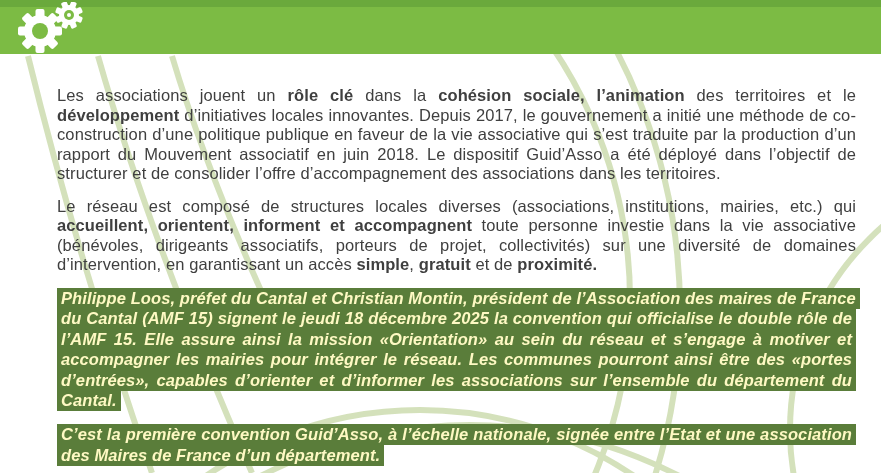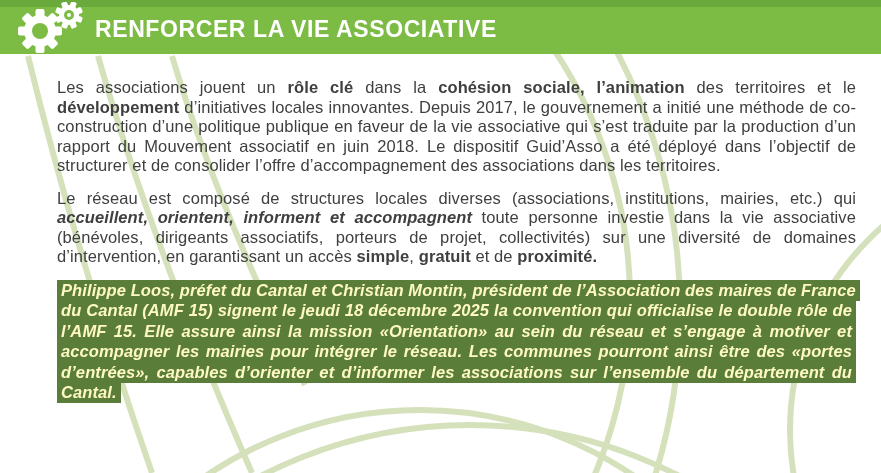--- a/index.html
+++ b/index.html
@@ -45,28 +45,28 @@
   
   .content{
     position:absolute;left:57px;right:25px;top:54px;bottom:0;
     z-index:1;
     padding-top:20px;
   }
   .content p{
     font-size:16.5px;
     line-height:19.5px;
     text-align:justify;
-    margin:4px 0 13px 0;
+    margin:12px 0 13px 0;
     letter-spacing:0.1px;
   }
   .content p.para-highlight{
     line-height:20.6px;
   }
   .b{font-weight:bold;}
-  .i{font-style:italic;}
+  .i{}
   .para-highlight span{
     background:var(--hl);
     color:#fef9c3;
     font-weight:bold;
     font-style:italic;
     padding:1px 4px 2px 4px;
     -webkit-box-decoration-break:clone;
     box-decoration-break:clone;
   }
 </style>
@@ -109,20 +109,20 @@
       <rect x="-3" y="-14" width="6" height="7" rx="1.5" transform="rotate(157)"></rect>
       <rect x="-3" y="-14" width="6" height="7" rx="1.5" transform="rotate(202)"></rect>
       <rect x="-3" y="-14" width="6" height="7" rx="1.5" transform="rotate(247)"></rect>
       <rect x="-3" y="-14" width="6" height="7" rx="1.5" transform="rotate(292)"></rect>
       <rect x="-3" y="-14" width="6" height="7" rx="1.5" transform="rotate(337)"></rect>
       <circle r="10"></circle>
       <circle r="5" fill="#7cbb44"></circle>
       <circle r="2" fill="#ffffff"></circle>
     </g>
   </svg>
-  <div class="page-title">RENFORCER LA VIE ASSOCIATIVE</div>
 </div>
 
 <div class="content">
   <p><span>Les associations jouent un </span><span class="b">rôle clé</span><span> dans la </span><span class="b">cohésion sociale, l’animation</span><span> des territoires et le </span><span class="b">développement</span><span> d’initiatives locales innovantes. Depuis 2017, le gouvernement a initié une méthode de co-construction d’une politique publique en faveur de la vie associative qui s’est traduite par la production d’un rapport du Mouvement associatif en juin 2018. Le dispositif Guid’Asso a été déployé dans l’objectif de structurer et de consolider l’offre d’accompagnement des associations dans les territoires.</span></p>
   <p><span>Le réseau est composé de structures locales diverses (associations, institutions, mairies, etc.) qui </span><span class="b i">accueillent, orientent, informent et accompagnent</span><span> toute personne investie dans la vie associative (bénévoles, dirigeants associatifs, porteurs de projet, collectivités) sur une diversité de domaines d’intervention, en garantissant un accès </span><span class="b">simple</span><span>, </span><span class="b">gratuit</span><span> et de </span><span class="b">proximité.</span></p>
   <p class="para-highlight"><span class="b i">Philippe Loos, préfet du Cantal et Christian Montin, président de l’Association des maires de France du Cantal (AMF 15) signent le jeudi 18 décembre 2025 la convention qui officialise le double rôle de l’AMF 15. Elle assure ainsi la mission «Orientation» au sein du réseau et s’engage à motiver et accompagner les mairies pour intégrer le réseau. Les communes pourront ainsi être des «portes d’entrées», capables d’orienter et d’informer les associations sur l’ensemble du département du Cantal.</span></p>
+  <p class="para-highlight"><span class="b i">C’est la première convention Guid’Asso, à l’échelle nationale, signée entre l’Etat et une association des Maires de France d’un département.</span></p>
 </div>
 
 </body></html>

